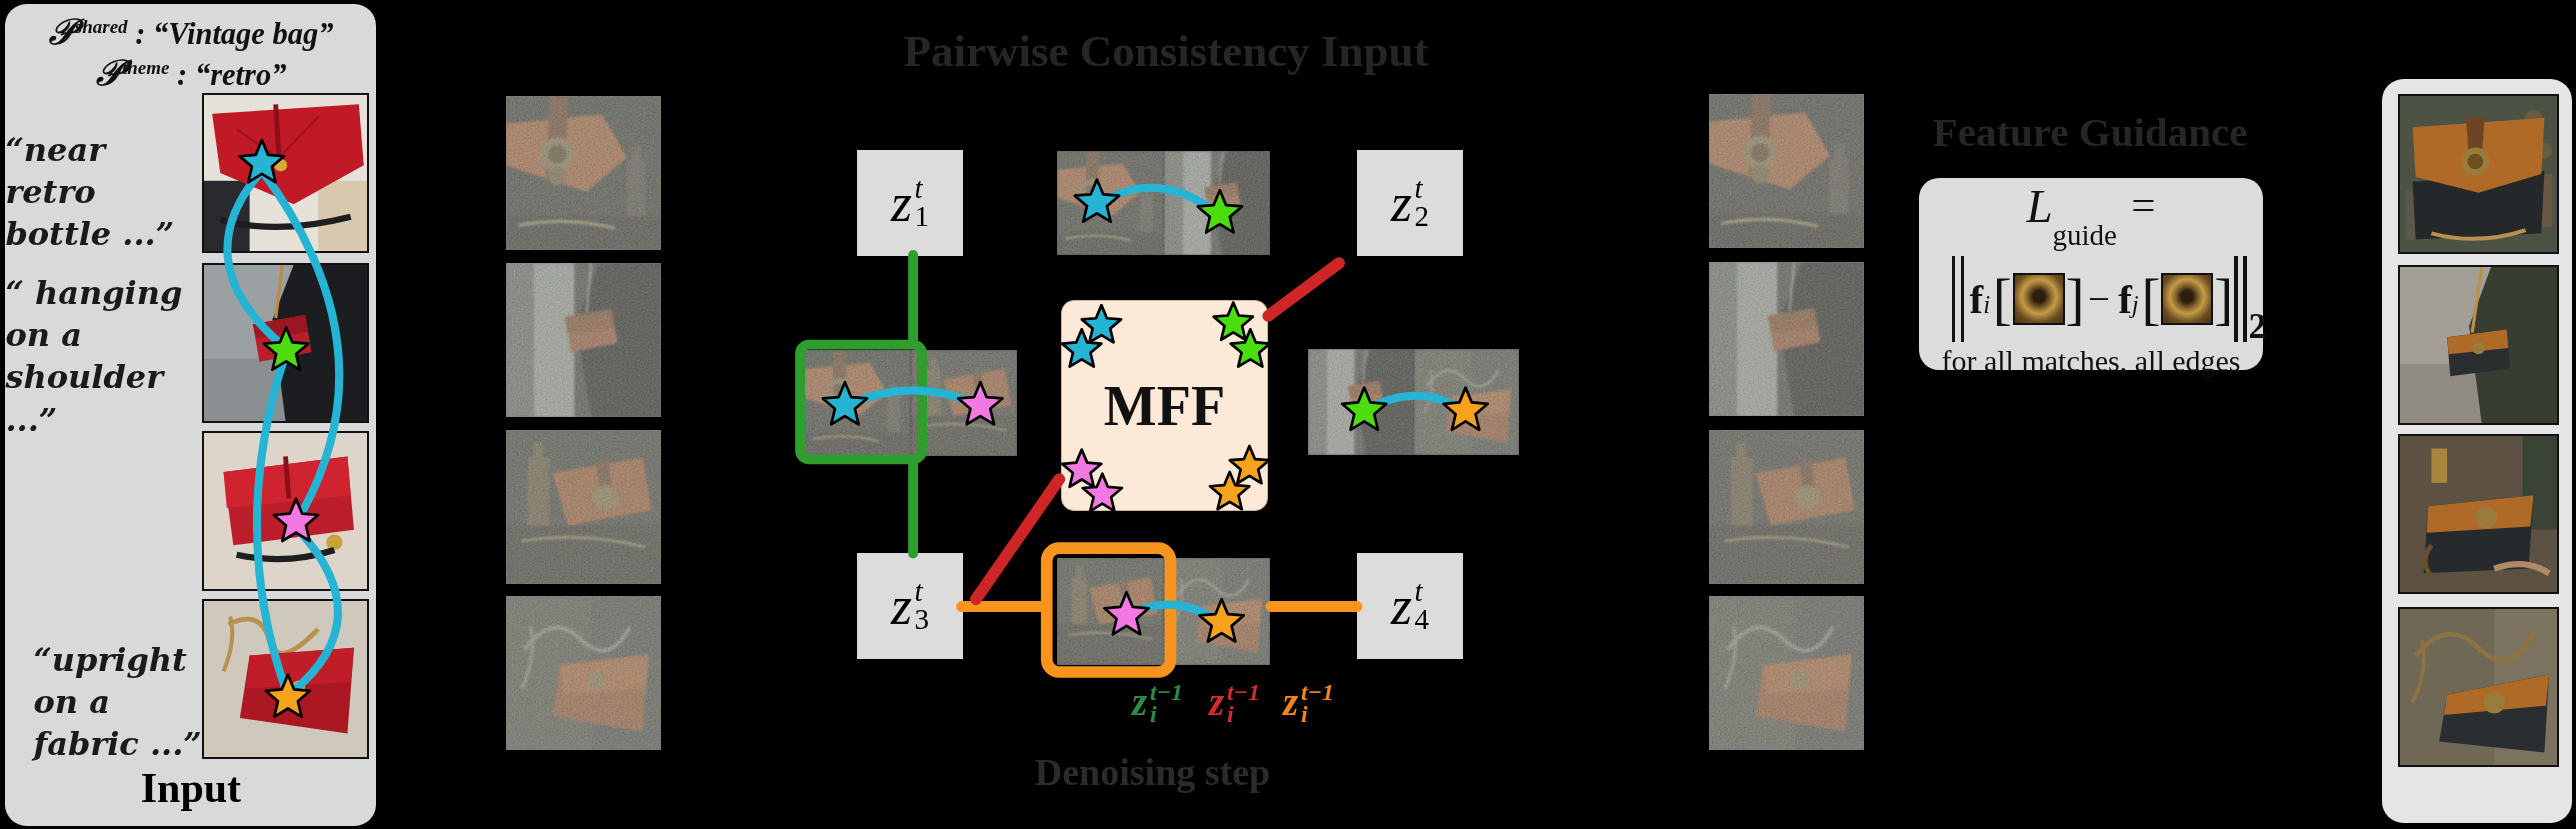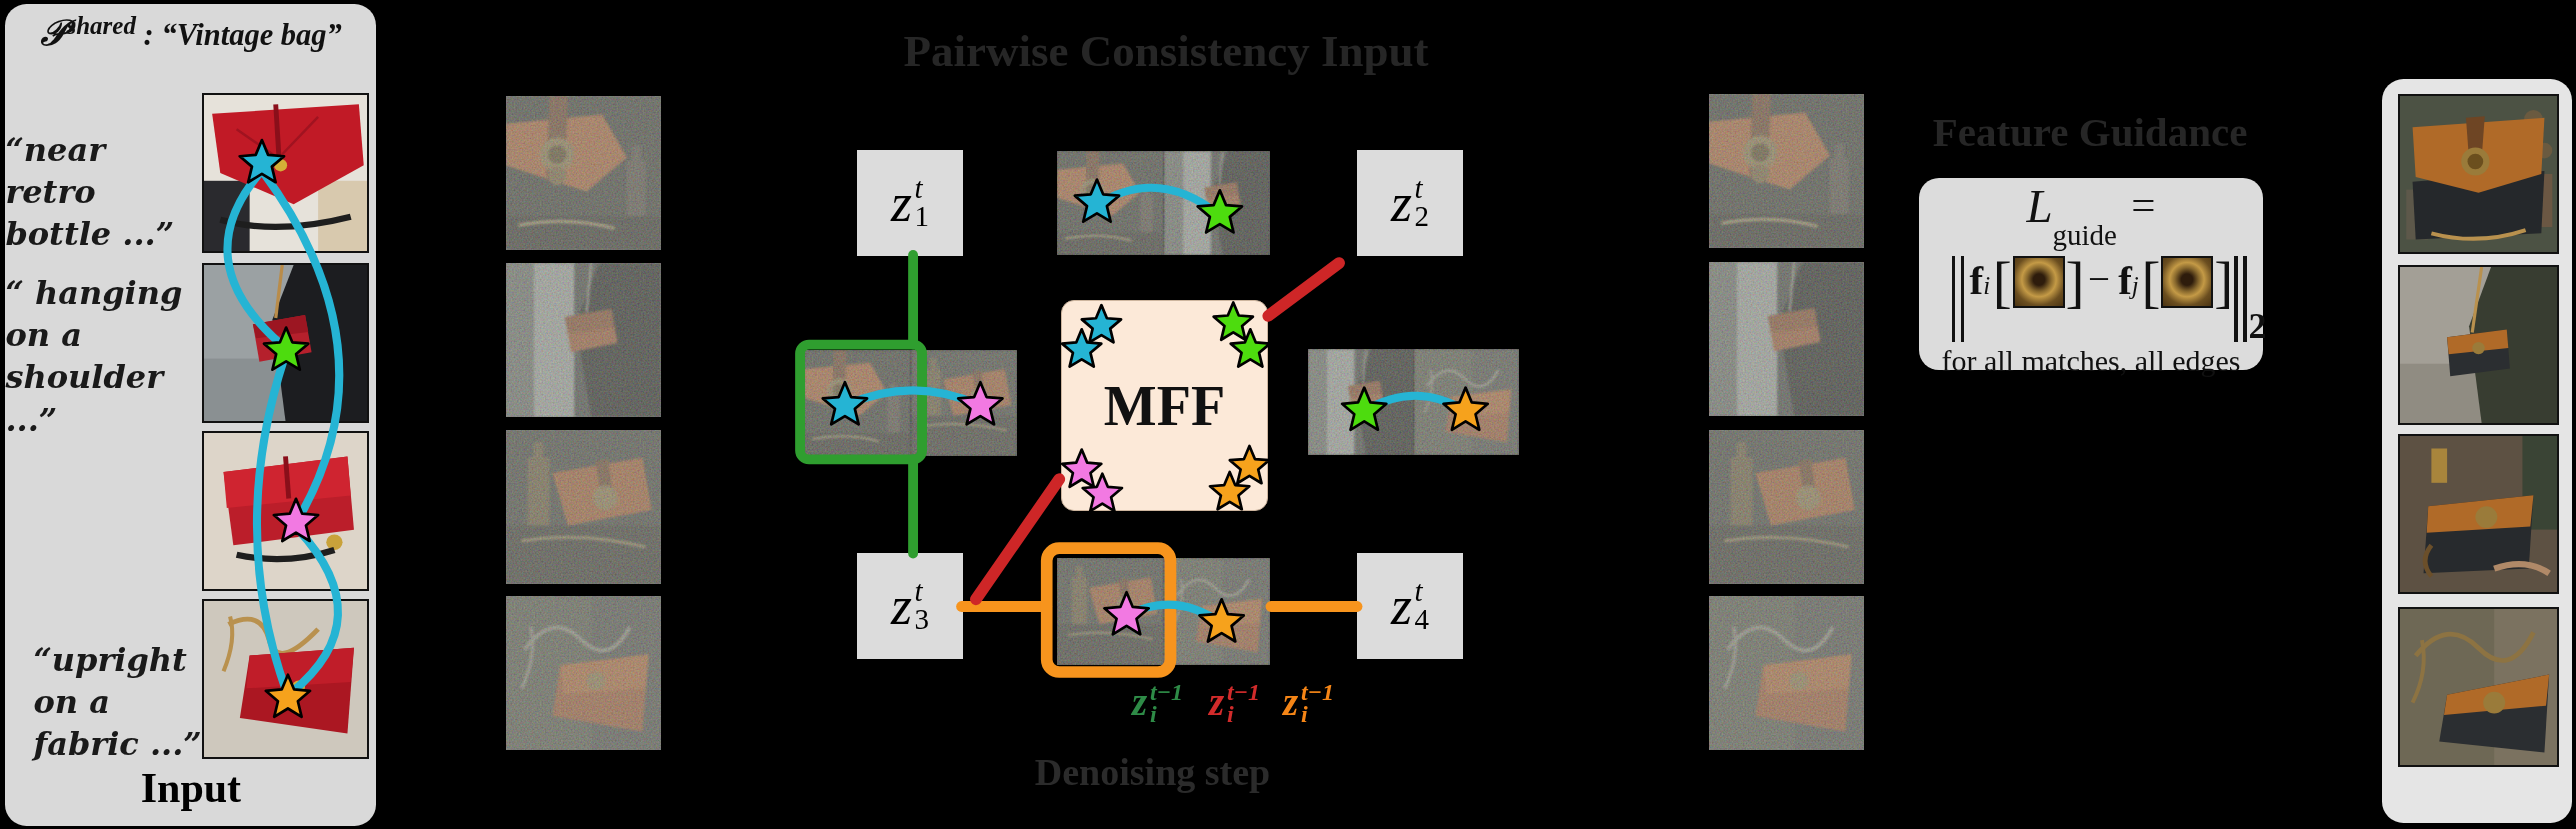--- a/index.html
+++ b/index.html
@@ -3,21 +3,21 @@
 <meta charset="utf-8">
 <style>
   html,body{margin:0;padding:0;background:#000;}
   #stage{position:relative;width:2576px;height:830px;background:#000;overflow:hidden;
          font-family:"Liberation Serif","DejaVu Serif",serif;}
   .panel{position:absolute;background:var(--panel_gray,#d9d9d9);border-radius:21.5px;}
   
   .prompt{position:absolute;width:368px;left:7.2px;text-align:center;color:#111;
           font-style:italic;font-weight:bold;font-size:30.5px;line-height:1.2;}
   .prompt .scriptP{font-size:36px;font-weight:bold;}
-  .prompt sup{font-size:25px;font-style:italic;}
+  .prompt sup{font-size:19px;font-style:italic;}
   .caption{position:absolute;left:5.4px;width:192px;text-align:left;color:#1a1a1a;
            font-style:italic;font-weight:bold;font-size:32px;line-height:1.32;
            font-family:"DejaVu Serif","Liberation Serif",serif;}
   .panel-title{position:absolute;text-align:center;color:#000;font-weight:bold;font-size:42px;}
   .dark-title{position:absolute;text-align:center;color:#262626;font-weight:bold;font-size:41px;}
   
   .photo{position:absolute;border:2.7px solid #111;box-sizing:border-box;overflow:hidden;background:#777;}
   .noisy{position:absolute;overflow:hidden;background:#555;}
   .noisy .scene,.photo .scene{position:absolute;inset:0;width:100%;height:100%;}
   .noisy .scene{filter:blur(1.1px) saturate(.85);}
@@ -42,21 +42,21 @@
   .step .zb{font-style:italic;font-size:39px;line-height:1;}
   .step .sp{font-style:italic;font-size:24px;line-height:.9;}
   .step .sb{font-style:italic;font-size:24px;line-height:.9;}
   
   .gbox{position:absolute;background:var(--box_gray,#dcdcdc);border-radius:20px;color:#111;
         display:flex;flex-direction:column;align-items:center;box-sizing:border-box;padding:3.6px 5.4px;}
   .g-row1{display:flex;align-items:flex-start;margin-top:1.8px;}
   .g-row1 .L{font-style:italic;font-size:47px;line-height:1;}
   .g-row1 .Lsub{font-size:29px;margin-top:36px;}
   .g-row1 .eq{font-size:43px;line-height:1;margin-left:14.4px;}
-  .g-row2{display:flex;align-items:flex-start;margin-top:3.6px;margin-left:36px;}
+  .g-row2{display:flex;align-items:center;margin-top:3.6px;margin-left:36px;}
   .norm-bars{display:flex;gap:5.4px;align-self:stretch;align-items:center;}
   .norm-bars i{display:block;width:3.6px;height:86px;background:#111;}
   .fterm{font-weight:bold;font-size:41px;margin:0 1.8px 0 5.4px;}
   .fsub{font-style:italic;font-weight:normal;font-size:25px;}
   .brk{font-size:57px;font-weight:normal;line-height:.9;margin:0 0.9px;}
   .patch{width:52px;height:52px;border:2.7px solid #111;box-sizing:border-box;
          background:radial-gradient(circle at 50% 45%, #2e1c0c 0 16%, #8a6a2e 34%, #c49a46 48%, #6b4e20 72%, #4a3312 100%);}
   .minus{font-size:39px;margin:0 2.7px;}
   .norm2{font-weight:bold;font-size:36px;align-self:flex-end;margin:0 0 -5.4px 1.8px;}
   .g-note{font-size:30px;margin-top:1.8px;white-space:nowrap;}
@@ -74,20 +74,23 @@
     </filter>
   </defs>
 </svg>
 
 <div id="stage">
 
   <div class="panel" style="left:5.4px;top:3.6px;width:371px;height:822px;"></div>
 
   <div class="prompt" style="top:10.8px;">
     <span class="scriptP">𝒫</span><sup>shared</sup><span> : </span><span>“Vintage bag”</span>
+  </div>
+  <div class="prompt" style="top:52px;">
+    <span class="scriptP">𝒫</span><sup>theme</sup><span> : </span><span>“retro”</span>
   </div>
 
   <div class="caption" style="top:129px;">“near retro bottle ...”</div>
   <div class="caption" style="top:272px;">“ hanging on a shoulder ...”</div>
   <div class="caption" style="top:639px;padding-left:28px;">“upright on a fabric ...”</div>
 
   <div class="photo" style="left:202px;top:93px;width:167px;height:160px;">
       <svg class="scene" viewBox="0 0 100 100" preserveAspectRatio="none">
       <rect width="100" height="100" fill="#e6e2da"></rect>
       <rect x="70" y="55" width="30" height="45" fill="#d8c9ae"></rect>

